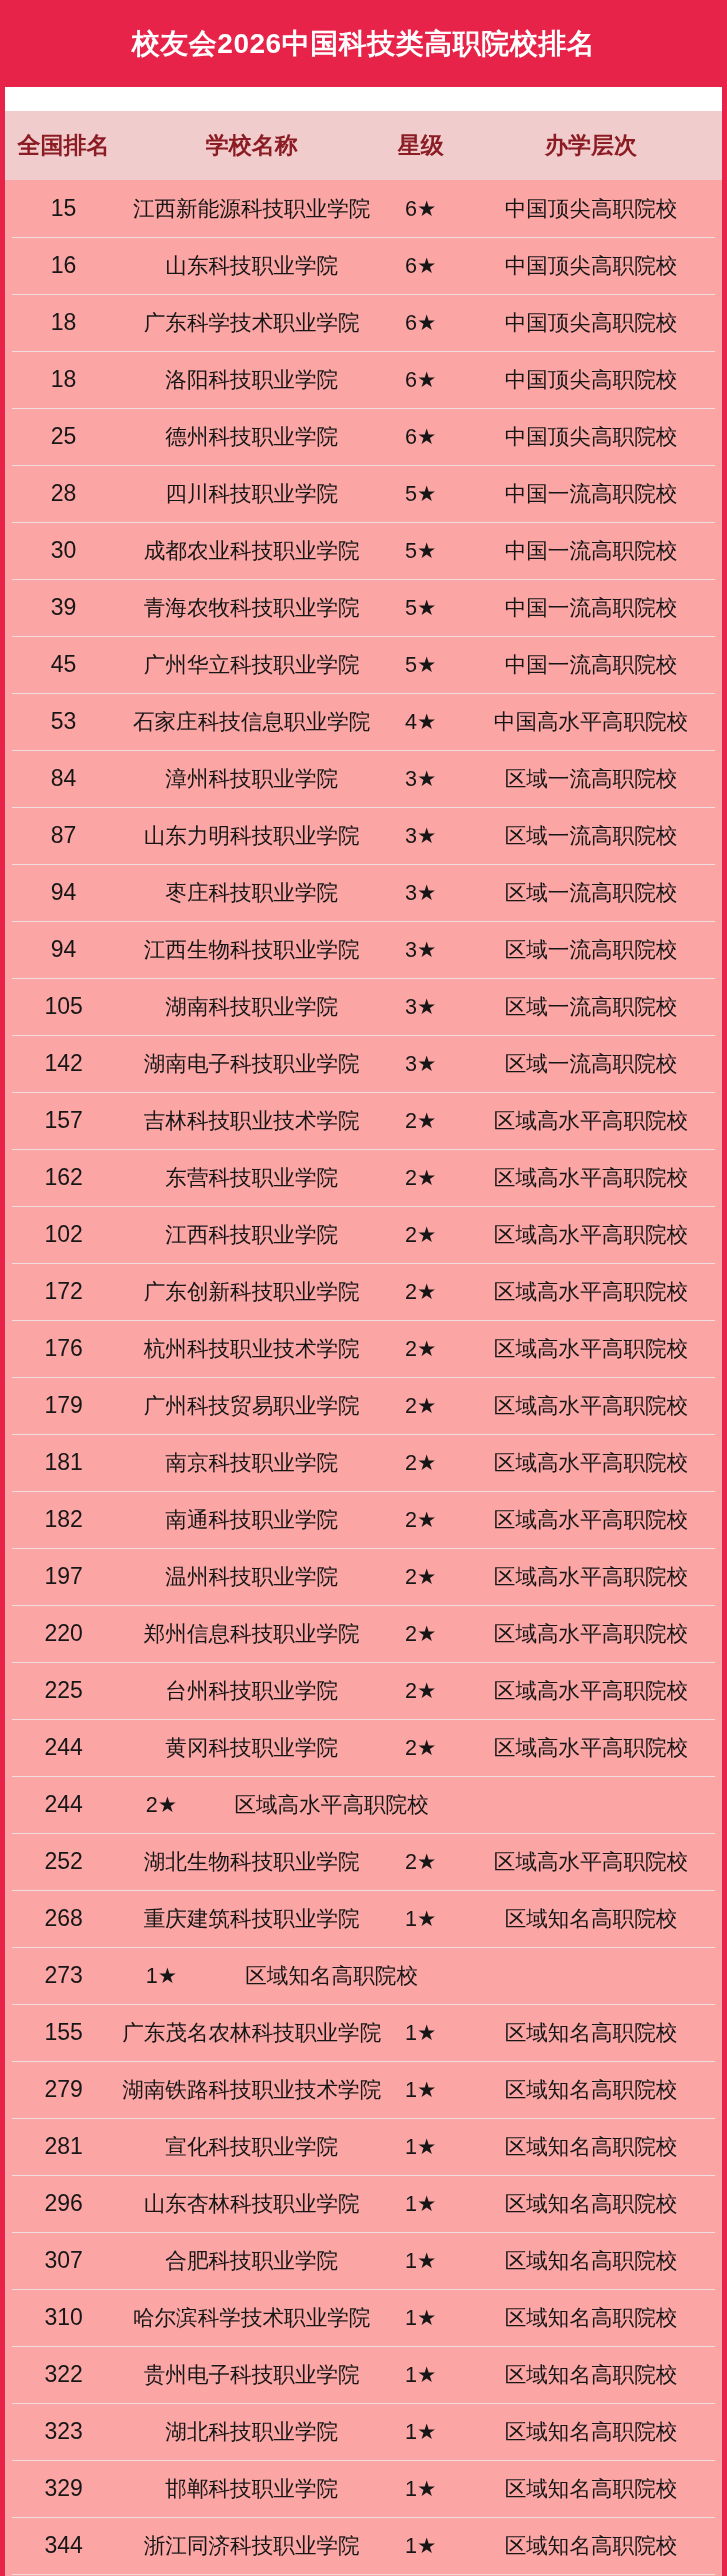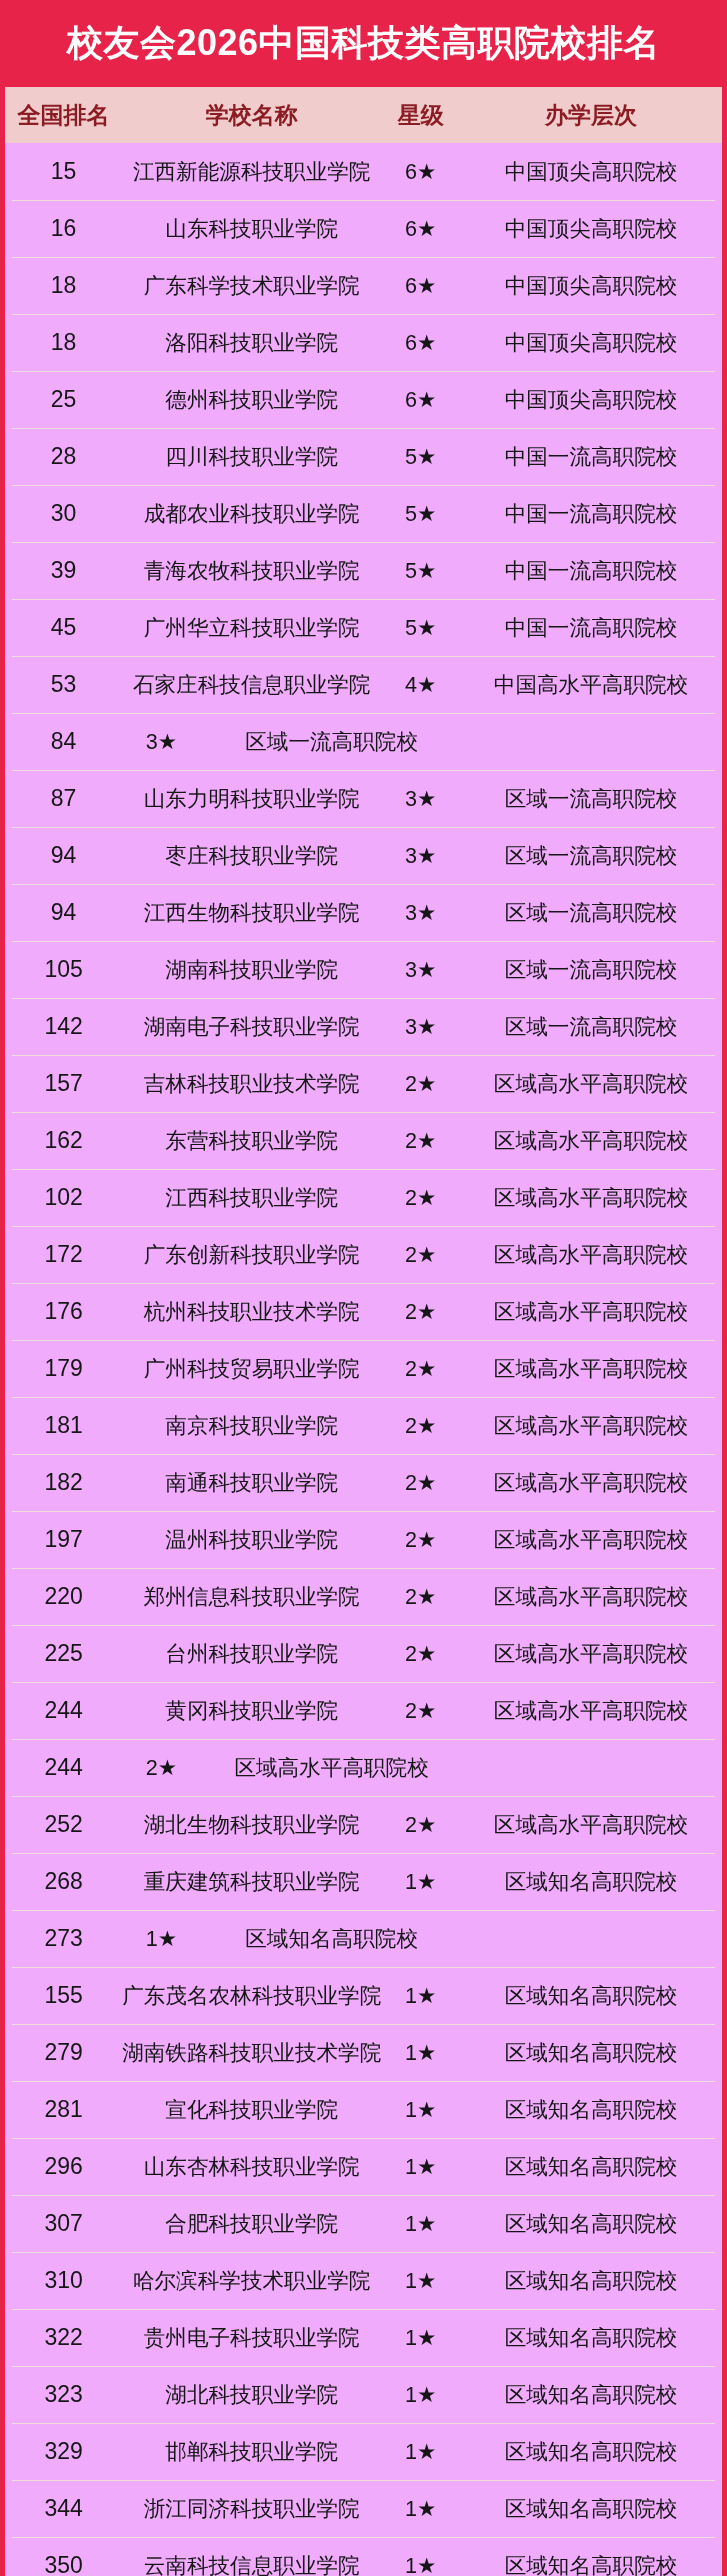--- a/index.html
+++ b/index.html
@@ -13,55 +13,56 @@
   .page { width: 727px; height: 2785px; display: flex; flex-direction: column; }
 
   
   .title {
     height: 87px;
     flex: 0 0 87px;
     display: flex;
     align-items: center;
     justify-content: center;
     color: #ffffff;
-    font-size: 36px;
+    font-size: 28px;
     font-weight: 700;
     letter-spacing: 0.5px;
     white-space: nowrap;
   }
 
   
   .table {
     margin: 0 5.2px;
     background: #ffffff;
     flex: 0 0 auto;
   }
   .thead {
-    height: 56px;
+    height: 69px;
     background: #f1cccc;
     color: #8b1c24;
     font-size: 23px;
     font-weight: 700;
     display: flex;
     align-items: center;
+    margin-top: 24px;
   }
   .cell { text-align: center; white-space: nowrap; }
   .col-rank  { width: 16.3%; }
   .col-name  { width: 36.2%; }
   .col-star  { width: 11.0%; }
   .col-level { width: 36.5%; }
 
   .row {
     height: 57px;
     display: flex;
     align-items: center;
     font-size: 21.6px;
     color: #161616;
     position: relative;
-    background: #f0abfc;
+    background: #fca5a5;
   }
   .row + .row::before {
     content: "";
     position: absolute;
     top: 0;
     left: 7.2px;
     right: 7.2px;
     height: 0.5px;
     background: #f0dede;
   }
@@ -147,20 +148,21 @@
 
   <div class="row">
     <div class="cell col-rank rank">53</div>
     <div class="cell col-name">石家庄科技信息职业学院</div>
     <div class="cell col-star">4★</div>
     <div class="cell col-level">中国高水平高职院校</div>
   </div>
 
   <div class="row">
     <div class="cell col-rank rank">84</div>
+    <div class="cell col-name">漳州科技职业学院</div>
     <div class="cell col-star">3★</div>
     <div class="cell col-level">区域一流高职院校</div>
   </div>
 
   <div class="row">
     <div class="cell col-rank rank">87</div>
     <div class="cell col-name">山东力明科技职业学院</div>
     <div class="cell col-star">3★</div>
     <div class="cell col-level">区域一流高职院校</div>
   </div>

